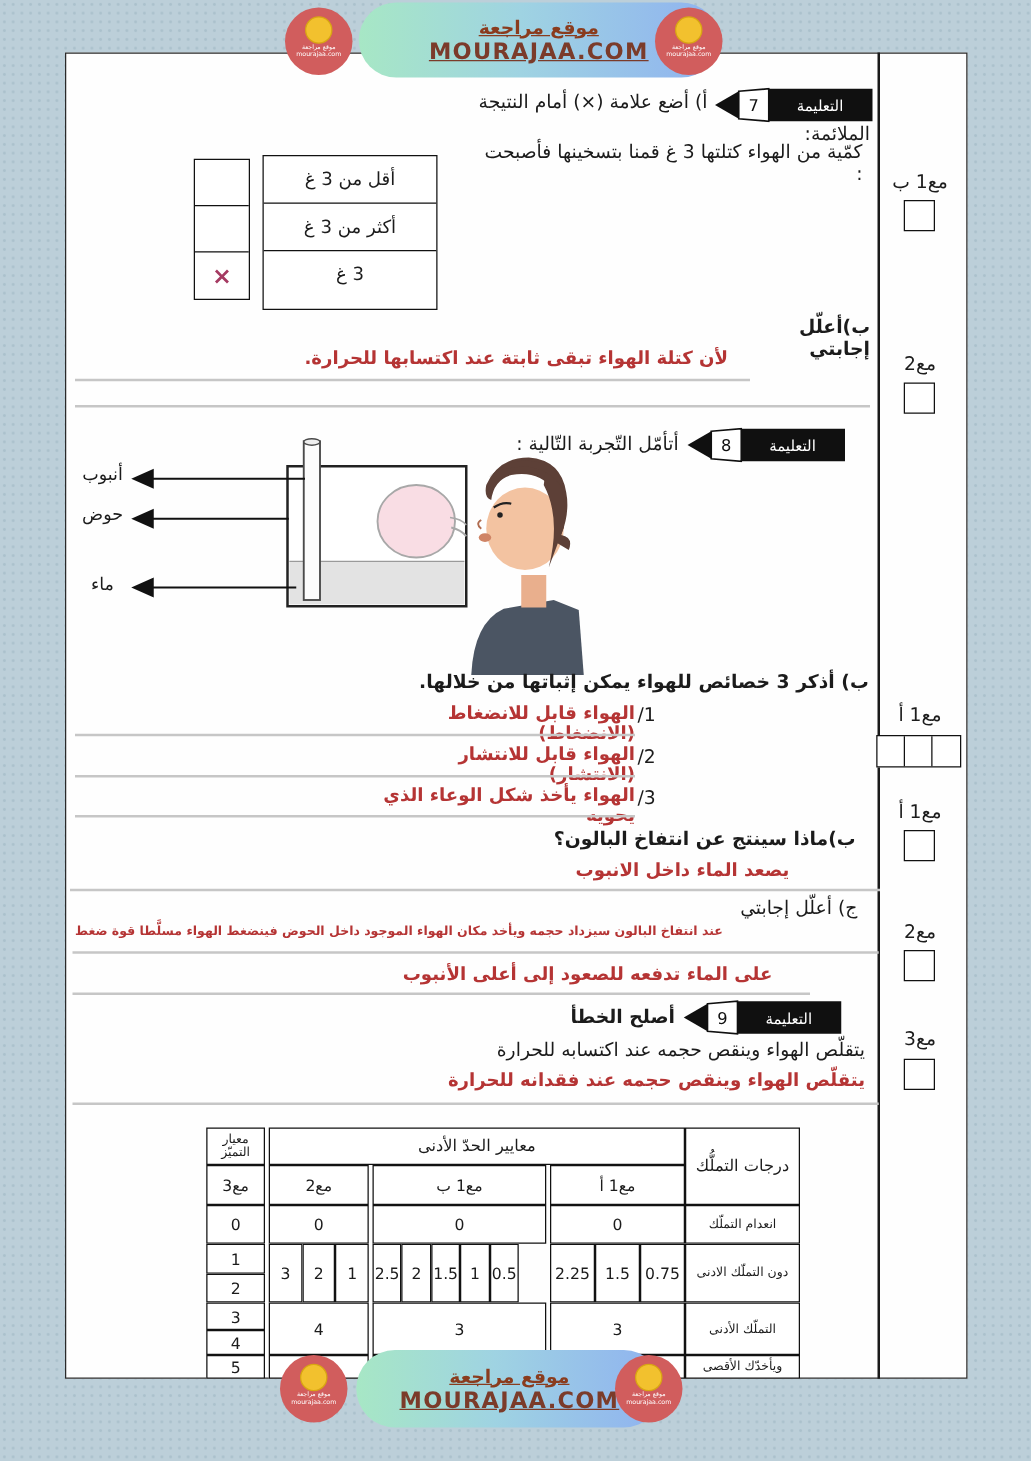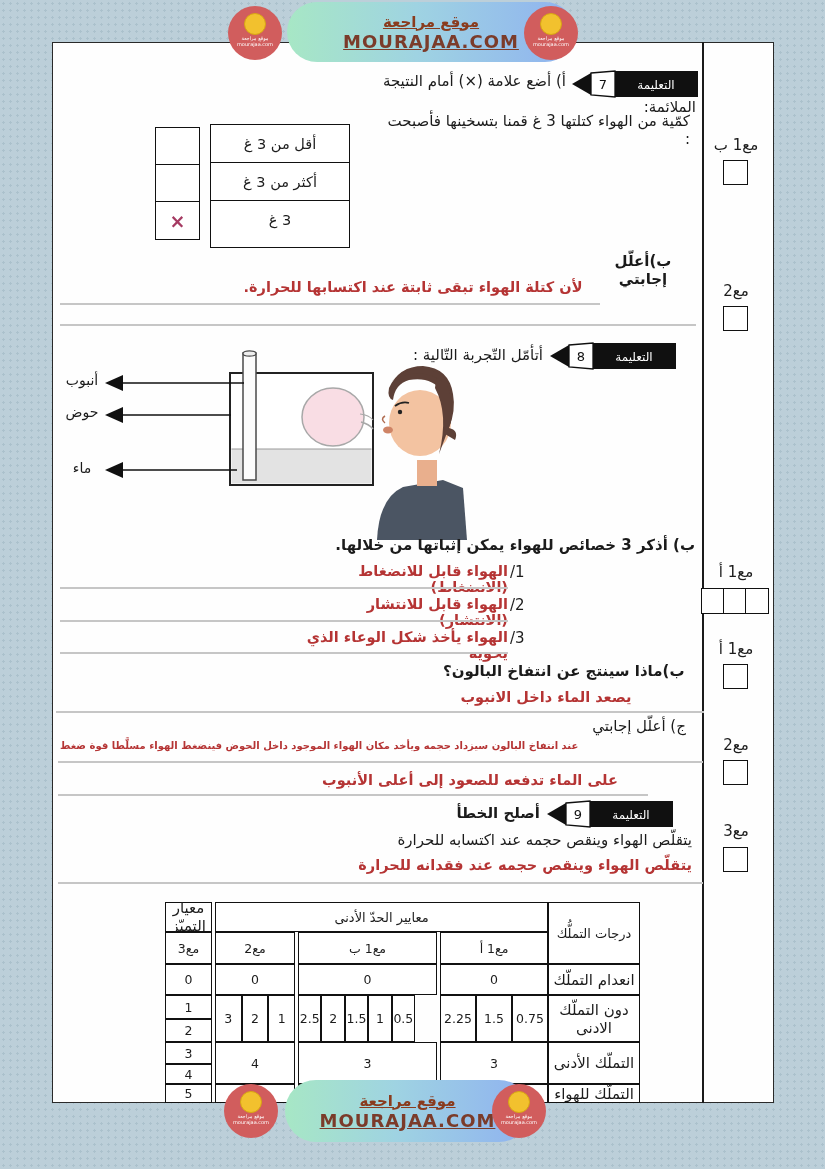--- a/index.html
+++ b/index.html
@@ -33,21 +33,21 @@
                  display:flex; flex-direction:column; align-items:center; justify-content:center; z-index:6; }
   .banner-t1 { font-size:15px; font-weight:bold; color:#8a3c1e; text-decoration:underline; }
   .banner-t2 { font-size:18px; font-weight:bold; color:#7b3b2a; text-decoration:underline; letter-spacing:1px; }
   .badge { width:54px; height:54px; border-radius:50%; background:#d15d5d; z-index:7;
            display:flex; flex-direction:column; align-items:center; }
   .badge-yellow { width:22px; height:22px; border-radius:50%; background:#f2c12e; margin-top:7px;
                   border:1px solid #d8a612; }
   .badge-line { font-size:5px; color:#fff; line-height:6px; }
   .rcell { border:1.2px solid #111; background:#fff; display:flex; align-items:center; justify-content:center;
            font-size:12.5px; text-align:center; }
-  .rcell.lbl { font-size:15px; }
+  .rcell.lbl { font-size:10px; }
   .subrow { display:flex; direction:ltr; }
   .subrow .rcell { flex:1; }
   .num-ltr { direction:ltr; unicode-bidi:bidi-override; }
 </style>
 </head>
 <body>
 
 <div class="abs paper" style="left:52px; top:42px; width:722px; height:1061px;"></div>
 
 <div class="abs vline" style="left:702px; top:42px; height:1061px;"></div>
@@ -108,21 +108,21 @@
   <div class="chk-cell">
       <span class="xmark">×</span>
     </div>
 </div>
 <div class="abs opt-table ar" style="left:210px; top:124px; width:140px; height:124px;">
   <div class="opt-row">أقل من 3 غ</div>
   <div class="opt-row">أكثر من 3 غ</div>
   <div class="opt-row">3 غ</div>
 </div>
 
-<div class="abs ar printed" style="left:590px; top:252px; width:106px; text-align:center; font-weight:bold;">ب)أعلّل إجابتي</div>
+<div class="abs ar printed" style="left:590px; top:252px; width:106px; text-align:right; font-weight:bold;">ب)أعلّل إجابتي</div>
 <div class="abs ar red" style="left:230px; top:279px; width:366px; text-align:center;">لأن كتلة الهواء تبقى ثابتة عند اكتسابها للحرارة.</div>
 <div class="abs hline" style="left:60px; top:303px; width:540px;"></div>
 <div class="abs hline" style="left:60px; top:324px; width:636px;"></div>
 
 <div class="abs pencil-wrap" style="left:548px; top:342px;">
   <svg width="132" height="28" viewBox="0 0 132 28">
     <polygon points="2,14 21,3 21,25" fill="#101010"></polygon>
     <polygon points="21,3 45,1 45,27 21,25" fill="#ffffff" stroke="#101010" stroke-width="1.3"></polygon>
     <rect x="45" y="1" width="83" height="26" fill="#101010"></rect>
     <text x="33" y="19" font-size="13" text-anchor="middle" fill="#101010">8</text>
@@ -249,21 +249,21 @@
 <div class="abs rcell lbl ar" style="left:548px; top:995px; width:92px; height:47px;">دون التملّك الادنى</div>
 
 <div class="abs rcell" style="left:215px; top:1042px; width:80px; height:42px;">4</div>
 <div class="abs rcell" style="left:298px; top:1042px; width:139px; height:42px;">3</div>
 <div class="abs rcell" style="left:440px; top:1042px; width:108px; height:42px;">3</div>
 <div class="abs rcell lbl ar" style="left:548px; top:1042px; width:92px; height:42px;">التملّك الأدنى</div>
 
 <div class="abs rcell" style="left:215px; top:1084px; width:80px; height:19px;"></div>
 <div class="abs rcell" style="left:298px; top:1084px; width:139px; height:19px;"></div>
 <div class="abs rcell" style="left:440px; top:1084px; width:108px; height:19px;"></div>
-<div class="abs rcell lbl ar" style="left:548px; top:1084px; width:92px; height:19px;">التملّك للهواء</div>
+<div class="abs rcell lbl ar" style="left:548px; top:1084px; width:92px; height:19px;">ويأخدّك الأقصى</div>
 
 <div class="abs banner-pill" style="left:285px; top:1080px; width:245px; height:62px;">
   <div class="banner-t1 ar">موقع مراجعة</div>
   <div class="banner-t2">MOURAJAA.COM</div>
 </div>
 <div class="abs badge" style="left:224px; top:1084px;">
   <div class="badge-yellow"></div>
   <div class="badge-line ar">موقع مراجعة</div>
   <div class="badge-line">mourajaa.com</div>
 </div>

